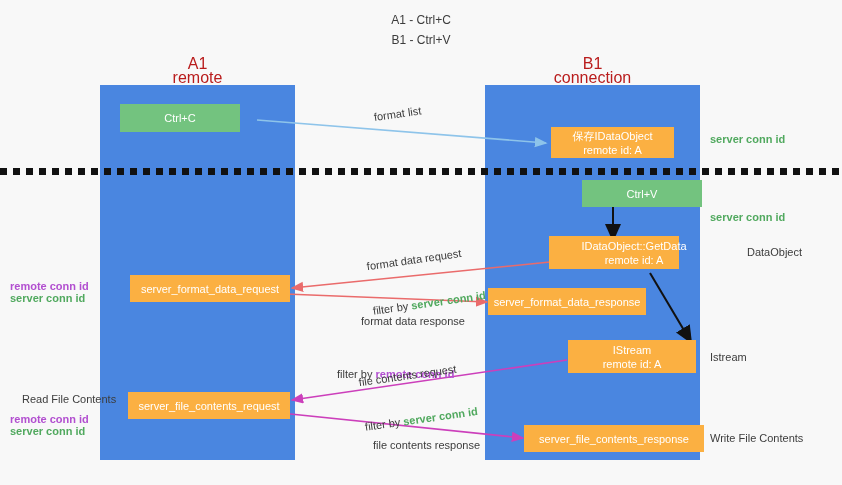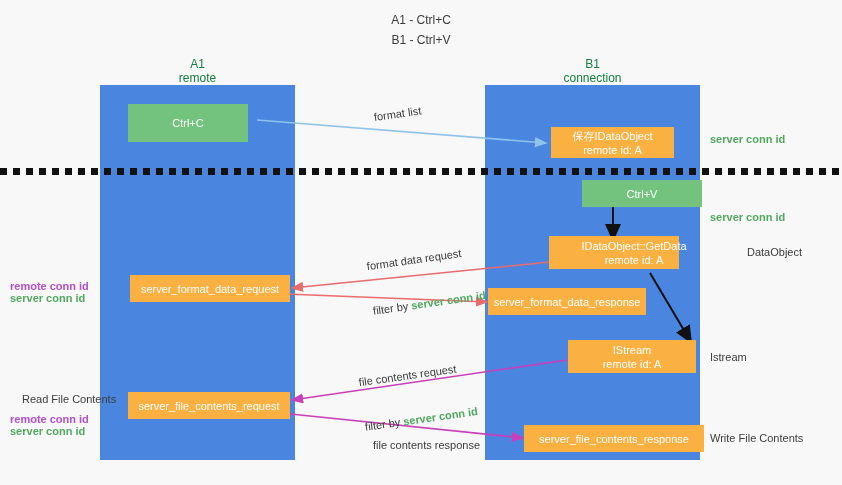--- a/index.html
+++ b/index.html
@@ -26,23 +26,23 @@
     color: #3c3c3c;
     white-space: pre;
   }
   .lane {
     position: absolute;
     background: #4a86e0;
   }
   .lane-head {
     position: absolute;
     text-align: center;
-    font-size: 12px;
+    font-size: 16px;
     line-height: 14px;
-    color: #15803d;
+    color: #b91c1c;
     white-space: pre;
   }
   .box {
     position: absolute;
     box-sizing: border-box;
     display: flex;
     flex-direction: column;
     align-items: center;
     justify-content: center;
     color: #ffffff;
@@ -133,21 +133,21 @@
 
     <line x1="135" y1="288" x2="487" y2="302" stroke="#ea6b6b" stroke-width="1.6" marker-end="url(#ah-red)"></line>
 
     <line x1="567" y1="360" x2="292" y2="400" stroke="#cc3fbb" stroke-width="1.6" marker-end="url(#ah-mag)"></line>
 
     <line x1="135" y1="398" x2="523" y2="438" stroke="#cc3fbb" stroke-width="1.6" marker-end="url(#ah-mag)"></line>
   </svg>
 
   <div class="dashed"></div>
 
-  <div class="box green" style="left:128px; top:104px; width:120px; height:38px;">Ctrl+C</div>
+  <div class="box green" style="left:120px; top:104px; width:120px; height:28px;">Ctrl+C</div>
 
   <div class="box orange" style="left:130px; top:275px; width:160px; height:27px;">server_format_data_request</div>
 
   <div class="box orange" style="left:128px; top:392px; width:162px; height:27px;">server_file_contents_request</div>
 
   <div class="box orange" style="left:551px; top:127px; width:123px; height:31px;">保存IDataObject
 remote id: A</div>
 
   <div class="box green" style="left:582px; top:180px; width:120px; height:27px;">Ctrl+V</div>
 
@@ -174,20 +174,24 @@
   <div class="note purple" style="left:10px; top:412px;">remote conn id</div>
   <div class="note green" style="left:10px; top:424px;">server conn id</div>
 
   <div class="edge-label rot-up" style="left:374px; top:110px;">format list</div>
 
   <div class="edge-label rot-up" style="left:370px; top:229px;">
     <div>format data request</div>
     <div><span>filter by </span><span class="g">server conn id</span></div>
   </div>
 
+  <div class="edge-label" style="left:337px; top:284px;">
+    <div style="padding-left:24px;">format data response</div>
+    <div style="padding-top:8px;"><span>filter by </span><span class="p">remote conn id</span></div>
+  </div>
 
   <div class="edge-label rot-up" style="left:362px; top:345px;">
     <div>file contents request</div>
     <div><span>filter by </span><span class="g">server conn id</span></div>
   </div>
 
   <div class="edge-label" style="left:345px; top:408px;">
     <div style="padding-left:28px;">file contents response</div>
     <div style="padding-top:10px;"></div>
   </div>

